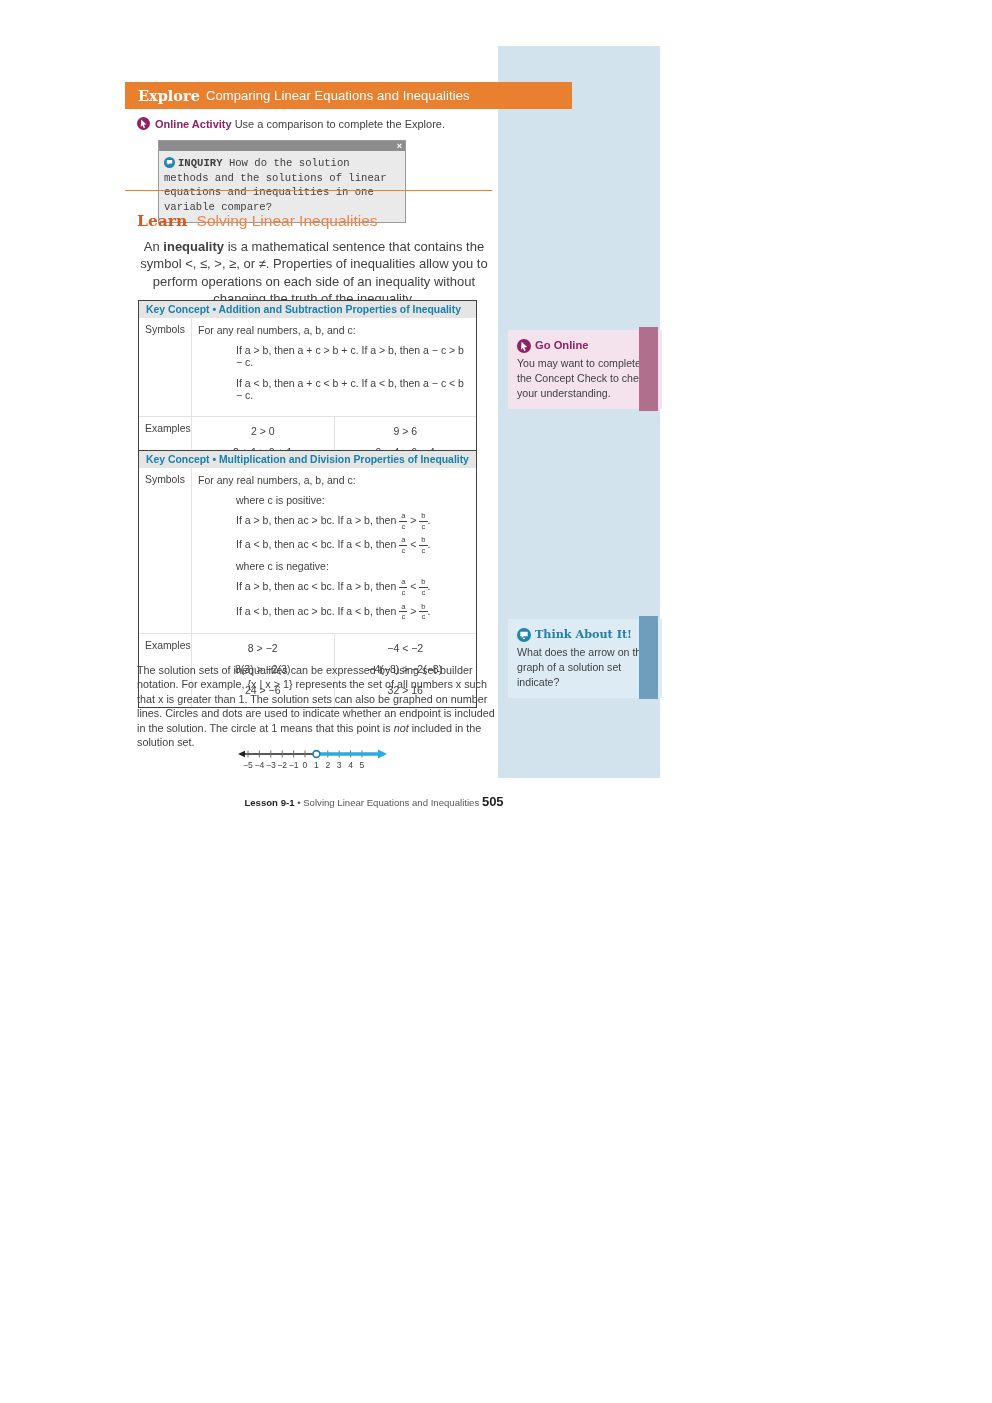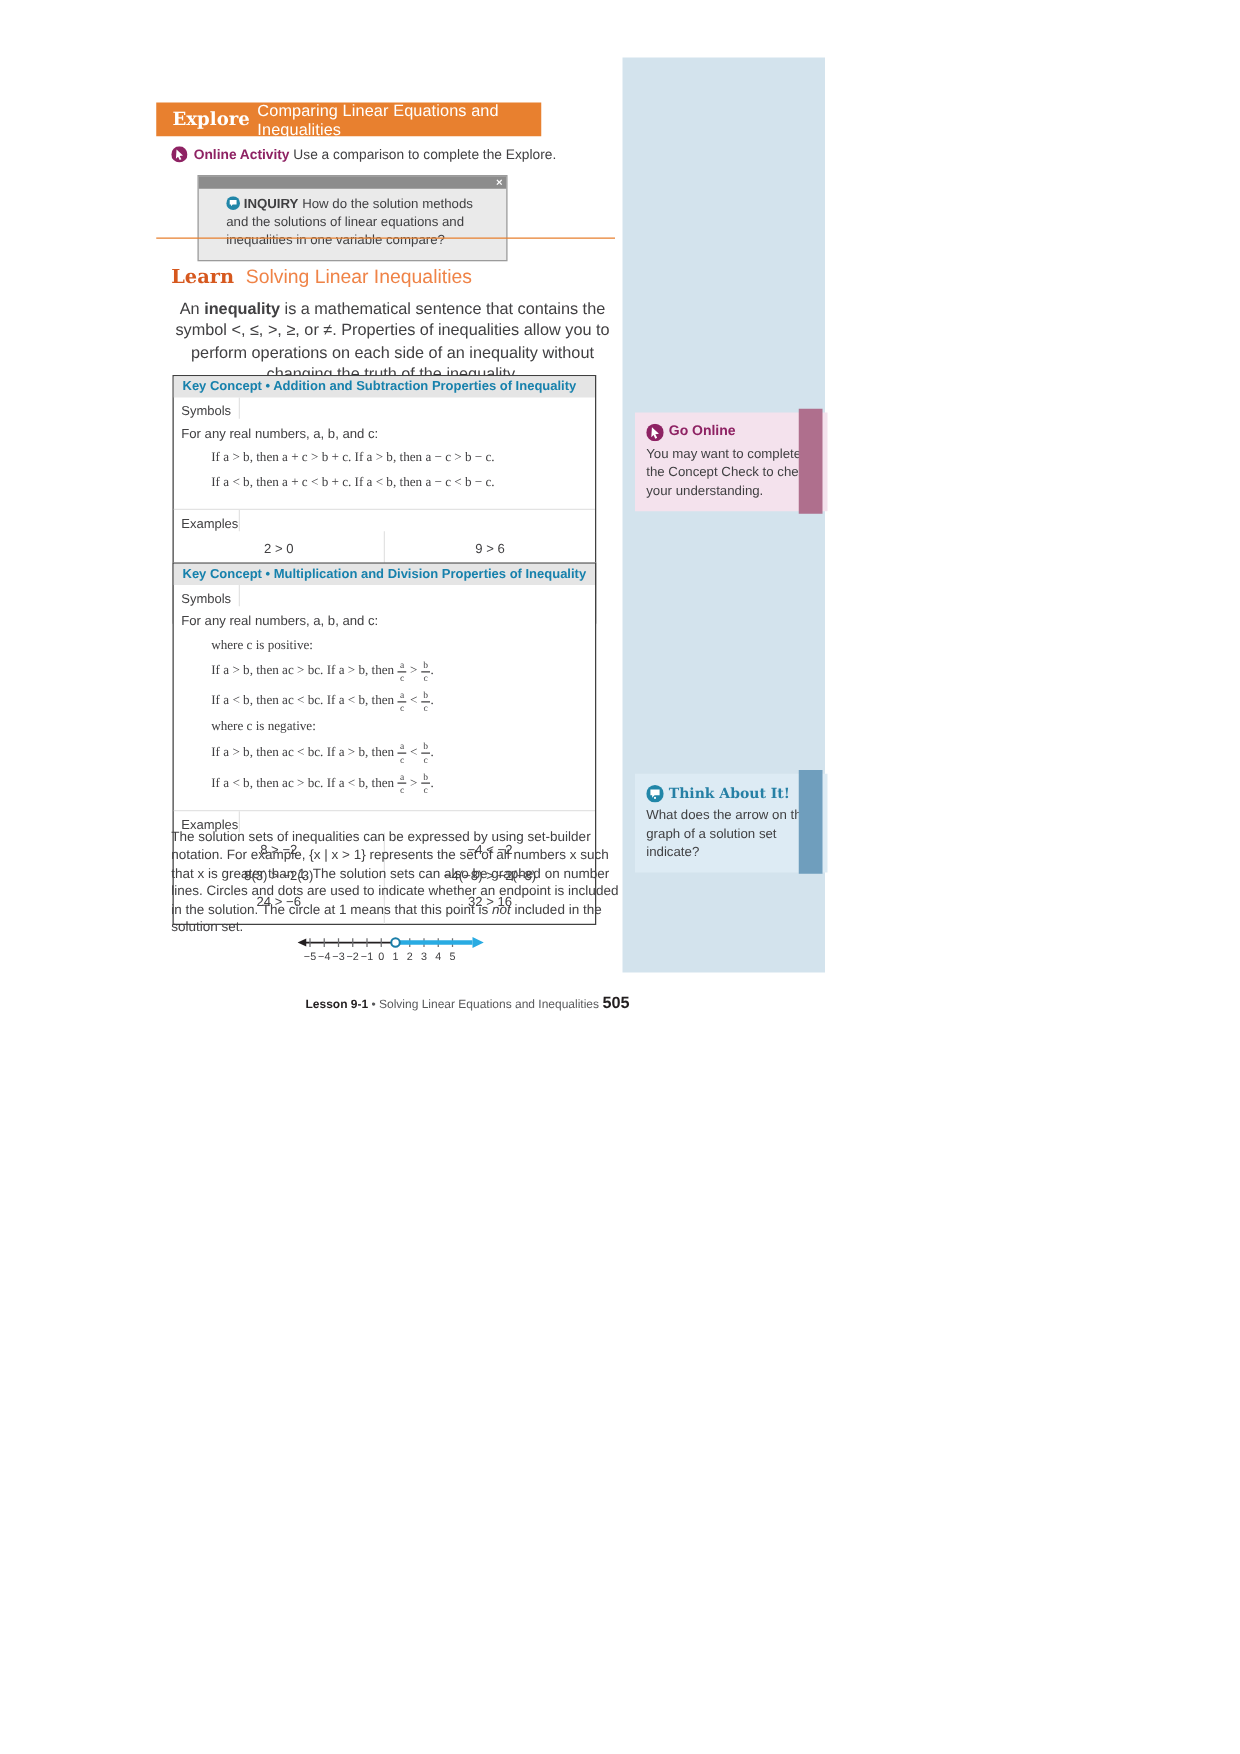--- a/index.html
+++ b/index.html
@@ -4,57 +4,57 @@
 <style>
   * { margin:0; padding:0; box-sizing:border-box; }
   html,body { background:#ffffff; }
   .page {
     position:relative; width:992px; height:1403px; background:#ffffff;
     font-family:"Liberation Sans",sans-serif; color:#414042; overflow:hidden;
   }
   .blue-panel { position:absolute; left:498px; top:46px; width:162px; height:732px; background:#d3e3ed; }
 
   
-  .banner { position:absolute; left:125px; top:82px; width:308px; height:27px; background:#e8802f;
+  .banner { position:absolute; left:125px; top:82px; width:447px; height:27px; background:#e8802f;
             color:#fff; display:flex; align-items:center; padding-left:13px; }
   .banner-label { font-family:"DejaVu Serif",serif; font-weight:bold; font-size:14.5px; margin-right:6px; }
   .banner-title { font-size:13px; letter-spacing:.1px; }
 
   .online-activity { position:absolute; left:137px; top:117px; width:370px; font-size:11px;
                      display:flex; align-items:center; gap:5px; }
   .online-activity .label { color:#8e2263; font-weight:bold; }
   .icon-svg { display:inline-block; vertical-align:middle; }
 
   
   .inquiry-box { position:absolute; left:158px; top:140px; width:248px; background:#eaeaea;
                  border:1px solid #9b9b9b; }
   .inquiry-titlebar { height:10px; background:#8c8c8c; display:flex; justify-content:flex-end; align-items:center; padding-right:3px; }
   .inquiry-close { color:#fff; font-size:9px; line-height:1; font-weight:bold; cursor:default; }
-  .inquiry-body { padding:5px 10px 8px 22px; font-size:10.6px; line-height:1.38; color:#3f3f41; }
+  .inquiry-body { padding:5px 10px 8px 5px; font-size:10.6px; line-height:1.38; color:#3f3f41;font-family:Liberation Mono, monospace; }
   .inquiry-body .q-label { font-weight:bold; }
 
   .orange-rule { position:absolute; left:125px; top:190px; width:367px; height:1px; background:#e8802f; }
 
   
   .learn-heading { position:absolute; left:137px; top:211px; font-size:15.5px; }
   .learn-label { font-family:"DejaVu Serif",serif; font-weight:bold; color:#d6581e; margin-right:5px; }
   .learn-title { color:#ef8347; }
 
   .para1 { position:absolute; left:137px; top:238px; width:354px; font-size:13px; line-height:1.33;text-align:center; }
   .para2 { position:absolute; left:137px; top:663px; width:358px; font-size:10.8px; line-height:1.34; }
 
   
   .kc { position:absolute; left:138px; width:339px; background:#fff; border:1px solid #404040; font-size:10.5px; }
   .kc1 { top:300px; }
   .kc2 { top:450px; }
   .kc-header { background:#e5e5e5; color:#1781ac; font-weight:bold; font-size:10.4px; padding:3px 7px 3px 7px; }
-  .kc-row { display:flex;flex-direction:column; }
+  .kc-row { display:flex; }
   .kc-label { width:53px; flex:none; padding:6px 0 0 6px; border-right:1px solid #e3e3e3; font-size:10.4px; }
   .kc-content { flex:1; padding:6px 6px 6px 6px; }
-  .kc-mathblock { margin:8px 0 2px 24px;font-family:Liberation Serif, serif; }
+  .kc-mathblock { margin:8px 0 2px 38px; }
   .kc-mathline { margin-bottom:9px; }
   .kc2 .kc-mathline { margin-bottom:6px; }
   .kc-ex-row { border-top:1px solid #e3e3e3; }
   .kc-ex-cols { display:flex; flex:1; }
   .kc-excol { flex:1; text-align:center; padding:8px 0 2px 0; }
   .kc-excol.first { border-right:1px solid #e3e3e3; }
   .kc-exline { margin-bottom:9px; }
 
   
   .frac { display:inline-block; vertical-align:-5px; text-align:center; font-size:7.6px; line-height:1; }

